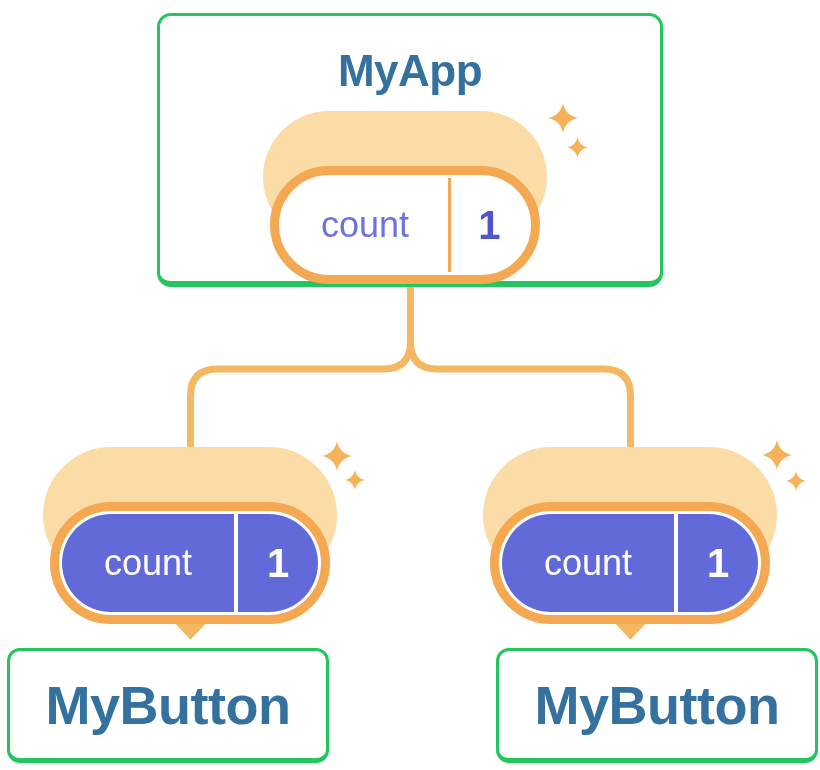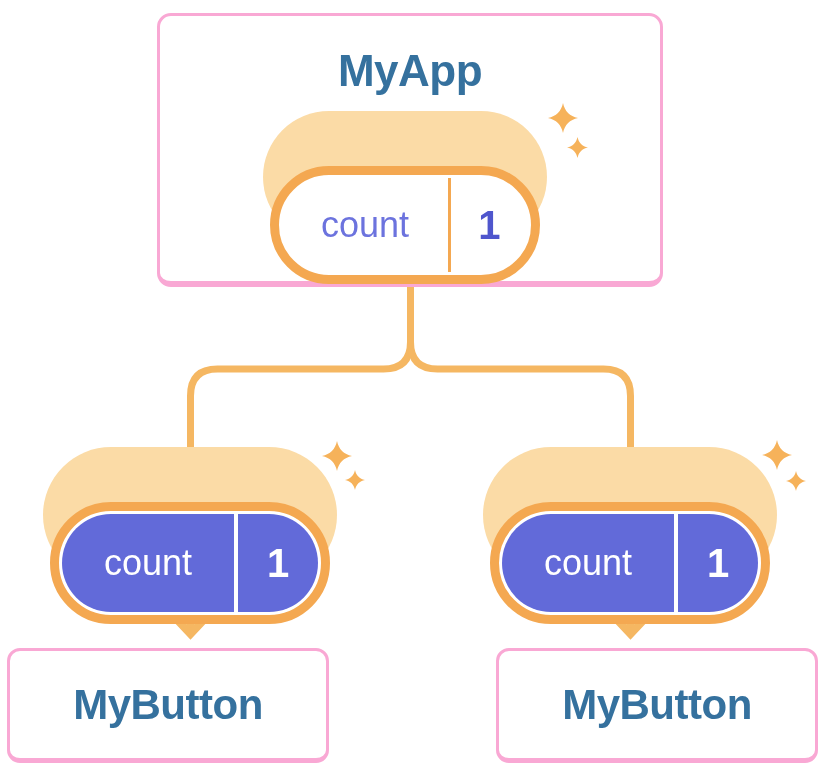--- a/index.html
+++ b/index.html
@@ -10,40 +10,40 @@
     font-family:"Liberation Sans", sans-serif;
     overflow:hidden;
   }
   
   #wires{position:absolute;left:0;top:0;z-index:0;}
 
   
   .card{
     position:absolute;z-index:1;box-sizing:border-box;
     background:#ffffff;
-    border:3px solid #f9a8d4;
+    border:3px solid #22c55e;
     border-radius:14px;
   }
   .card-root{
     left:157px;top:13px;width:506px;height:274px;
     border-bottom-width:6px;
   }
   .card-title{
     text-align:center;
     color:#35719e;
     font-weight:600;
     letter-spacing:-0.5px;
   }
   .card-root .card-title{margin-top:30px;font-size:44px;}
   .card-child{
     width:322px;height:115px;top:648px;
     border-bottom-width:5px;border-radius:13px;
     display:flex;align-items:center;justify-content:center;
   }
-  .card-child .card-title{font-size:42px;}
+  .card-child .card-title{font-size:54px;}
   #child-left{left:7px;}
   #child-right{left:496px;}
 
   
   .pill{
     position:absolute;z-index:1;box-sizing:border-box;
     background:#fbdba6;
     border-radius:999px;
     padding:7px;
   }

